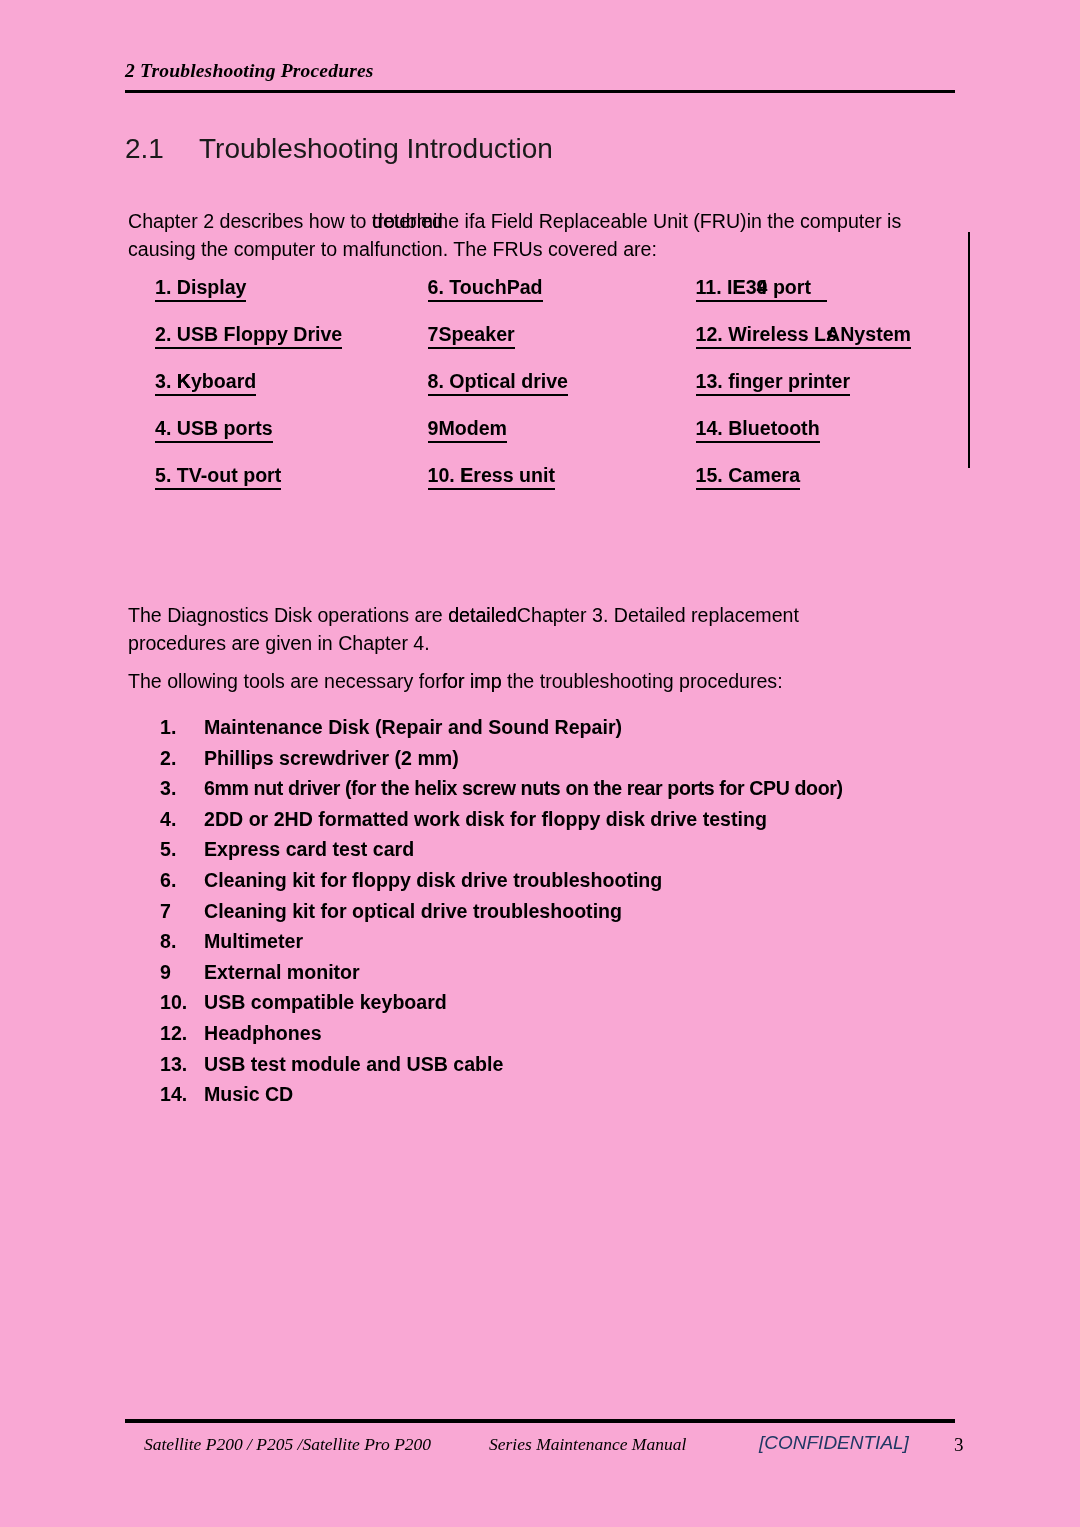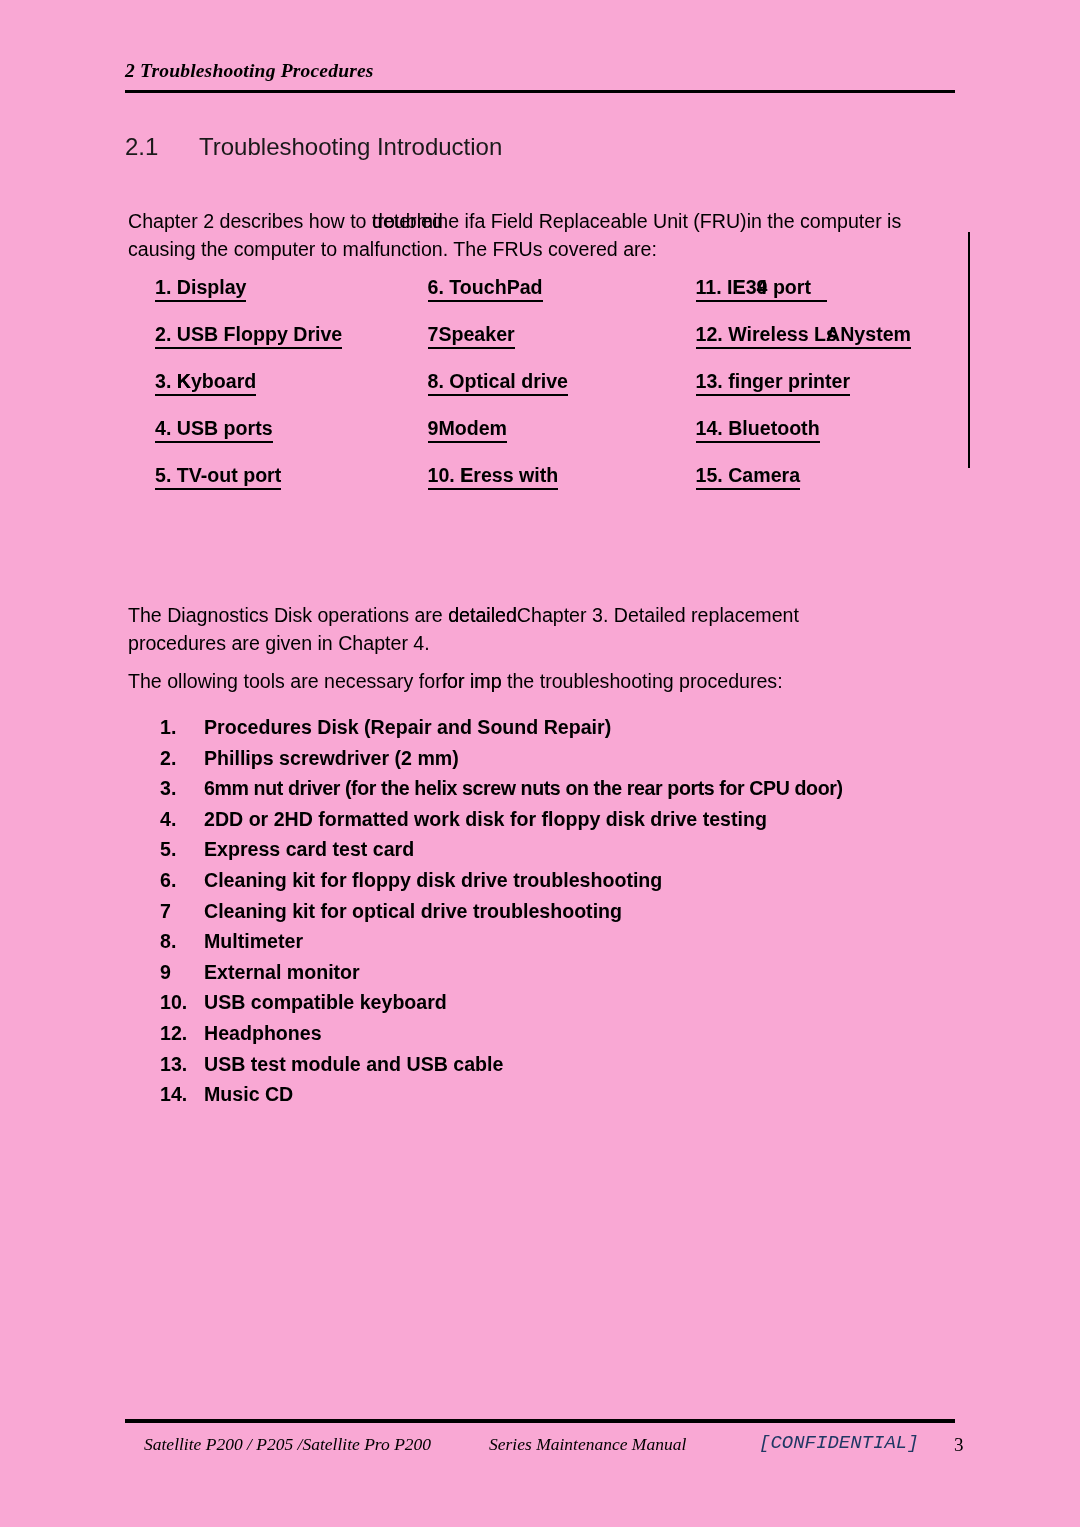--- a/index.html
+++ b/index.html
@@ -40,21 +40,21 @@
     width: 830px;
     height: 3px;
     background: #000;
   }
 
   
   .sec-head {
     position: absolute;
     left: 125px;
     top: 133px;
-    font-size: 24px;
+    font-size: 28px;
     font-weight: 400;
     color: #1a1a1a;
     white-space: nowrap;
   }
   .sec-num { display: inline-block; width: 74px; }
 
   
   .para {
     position: absolute;
     font-weight: normal;
@@ -158,21 +158,21 @@
     height: 26px;
     font-family: "Liberation Serif", serif;
     font-style: italic;
     font-size: 17.5px;
     color: #000;
     margin-left: 19px;
   }
   .f-left  { position: absolute; left: 0px;   top: 0px; white-space: nowrap; }
   .f-mid   { position: absolute; left: 345px; top: 0px; white-space: nowrap; font-family: Liberation Serif, serif; }
   .f-conf  { position: absolute; left: 615px; top: -2px; white-space: nowrap;
-             font-family: Liberation Mono, monospace;
+             font-family: Liberation Sans, sans-serif;
              font-style: italic; font-size: 19px; }
   .f-page  { position: absolute; left: 810px; top: 0px; white-space: nowrap;
              font-family: "Liberation Serif", serif; font-style: normal;
              font-size: 19px; }
 </style>
 </head>
 <body>
 
 <div class="page">
 
@@ -212,21 +212,21 @@
     </div>
 
     <div class="fru-row">
       <div class="fru-cell c1"><span class="u">4. USB ports</span></div>
       <div class="fru-cell c2"><span class="u">9Modem</span></div>
       <div class="fru-cell c3"><span class="u">14. Bluetooth</span></div>
     </div>
 
     <div class="fru-row">
       <div class="fru-cell c1"><span class="u">5.  TV-out port</span></div>
-      <div class="fru-cell c2"><span class="u"><span>10. </span><span class="ov"><span>E</span><span class="b">E</span></span><span>ress with</span></span></div>
+      <div class="fru-cell c2"><span class="u"><span>10. </span><span class="ov"><span>E</span><span class="b">E</span></span><span>ress unit</span></span></div>
       <div class="fru-cell c3"><span class="u">15. Camera</span></div>
     </div>
 
   </div>
 
   <div class="changebar"></div>
 
   <div class="para p-diag">
     <span>The Diagnostics Disk operations are</span>
     <span class="ov"><span>detailed</span><span class="b">detailed</span></span><span>Chapter 3.  Detailed replacement</span>
@@ -234,21 +234,21 @@
     <span>procedures are given in Chapter 4.</span>
   </div>
 
   <div class="para p-tools">
     <span>The </span><span>ollowing tools are necessary for</span><span class="ov"><span>for imp</span><span class="b">for imp</span></span><span> the troubleshooting procedures:</span>
   </div>
 
   <div class="tools">
     <div class="tool-item">
         <span class="tool-num">1.</span>
-        <span class="tool-txt">Procedures Disk (Repair and Sound Repair)</span>
+        <span class="tool-txt">Maintenance Disk (Repair and Sound Repair)</span>
       </div>
     <div class="tool-item">
         <span class="tool-num">2.</span>
         <span class="tool-txt">Phillips screwdriver (2 mm)</span>
       </div>
     <div class="tool-item">
         <span class="tool-num">3.</span>
         <span class="tool-txt tight">6mm nut driver (for the helix screw nuts on the rear ports for CPU door)</span>
       </div>
     <div class="tool-item">

